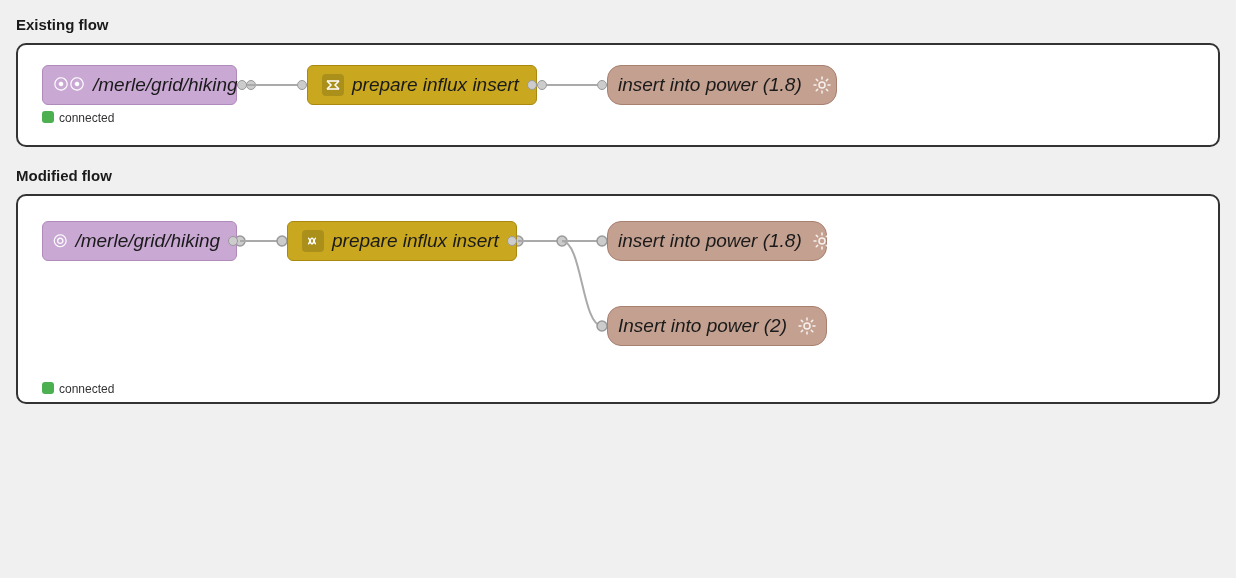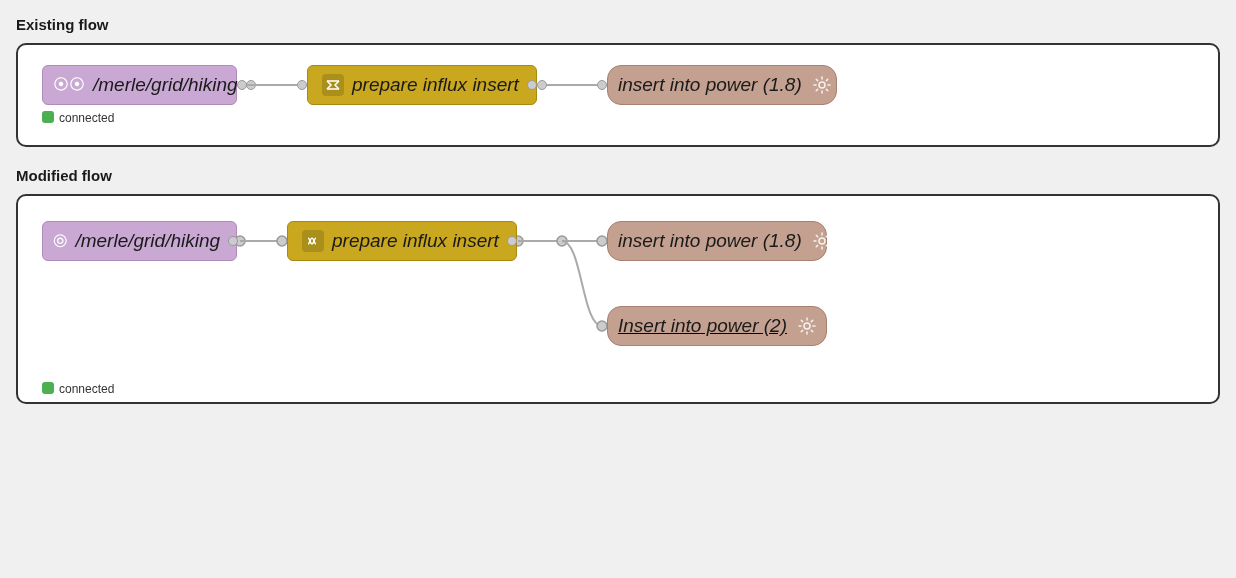--- a/index.html
+++ b/index.html
@@ -287,21 +287,21 @@
           <div class="gear-icon">
             <svg width="20" height="20" viewBox="0 0 20 20" fill="none">
               <circle cx="10" cy="10" r="3" stroke="rgba(255,255,255,0.85)" stroke-width="1.5"></circle>
               <path d="M10 2v2M10 16v2M2 10h2M16 10h2M4.22 4.22l1.42 1.42M14.36 14.36l1.42 1.42M4.22 15.78l1.42-1.42M14.36 5.64l1.42-1.42" stroke="rgba(255,255,255,0.85)" stroke-width="1.5" stroke-linecap="round"></path>
             </svg>
           </div>
         </div>
       </div>
 
       <div class="node-absolute" style="left:565px;top:90px;">
-        <div class="node-influx" style="width:220px;text-decoration:underline;">
+        <div class="node-influx" style="width:220px;">
           <span class="node-label" style="flex:1;font-style:italic;">Insert into power (2)</span>
           <div class="gear-icon">
             <svg width="20" height="20" viewBox="0 0 20 20" fill="none">
               <circle cx="10" cy="10" r="3" stroke="rgba(255,255,255,0.85)" stroke-width="1.5"></circle>
               <path d="M10 2v2M10 16v2M2 10h2M16 10h2M4.22 4.22l1.42 1.42M14.36 14.36l1.42 1.42M4.22 15.78l1.42-1.42M14.36 5.64l1.42-1.42" stroke="rgba(255,255,255,0.85)" stroke-width="1.5" stroke-linecap="round"></path>
             </svg>
           </div>
         </div>
       </div>
 

